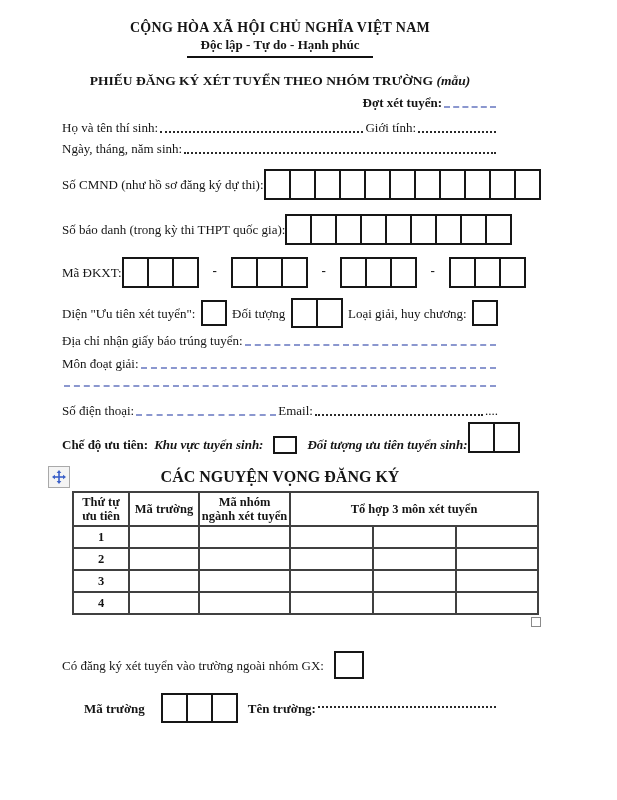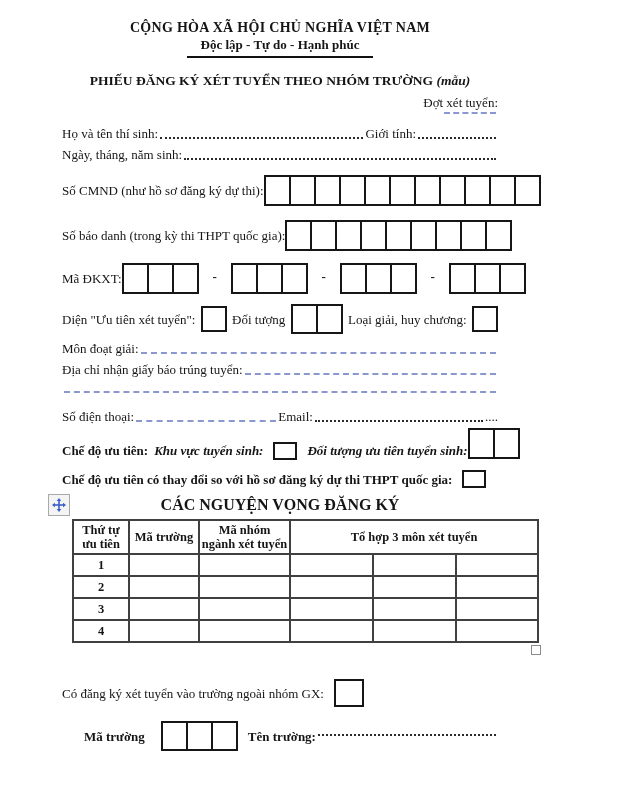--- a/index.html
+++ b/index.html
@@ -15,21 +15,21 @@
     padding:20px 57px 0 62px;
     overflow:hidden;
   }
   .center{text-align:center;}
   .b{font-weight:bold;}
   .i{font-style:italic;}
   .nat1{font-size:14px;font-weight:bold;letter-spacing:.3px;}
   .nat2{font-size:13px;font-weight:bold;margin-top:1px;}
   .underbar{width:186px;height:2px;background:#111;margin:3px auto 0 auto;}
   .doc-title{font-size:13.5px;font-weight:bold;margin-top:15px;}
-  .round-line{font-weight:normal;margin-top:6px;display:flex;justify-content:flex-end;align-items:flex-end;flex-direction:column;}
+  .round-line{font-weight:bold;margin-top:6px;display:flex;justify-content:flex-end;align-items:flex-end;}
   .frow{display:flex;align-items:flex-end;line-height:17px;}
   .frow.c{align-items:center;}
   .dots{flex:1;border-bottom:2px dotted #2a2a2a;margin:0 2px 3px 2px;height:1px;}
   .bdash{flex:1;border-bottom:2px dashed #8b97cf;margin:0 2px 3px 2px;height:1px;}
   .bdash.fixed{flex:none;}
   .lbl{white-space:nowrap;}
   
   .boxrow{display:flex;}
   .cbox{width:23px;height:26px;background:#fff;border:2px solid #161616;margin-left:-2px;flex:none;}
   .boxrow .cbox:first-child{margin-left:0;}
@@ -161,27 +161,27 @@
     <span class="sq"></span>
     <span class="lbl">Đối tượng</span>
     <div class="boxrow">
         <div class="cbox"></div>
         <div class="cbox"></div>
       </div>
     <span class="lbl">Loại giải, huy chương:</span>
     <span class="sq"></span>
   </div>
 
+  <div class="frow mt4">
+    <span class="lbl">Địa chỉ nhận giấy báo trúng tuyển:</span>
+    <span class="bdash"></span>
+  </div>
+
   <div class="frow mt6">
     <span class="lbl">Môn đoạt giải:</span>
-    <span class="bdash"></span>
-  </div>
-
-  <div class="frow mt4">
-    <span class="lbl">Địa chỉ nhận giấy báo trúng tuyển:</span>
     <span class="bdash"></span>
   </div>
   <div class="frow mt12">
     <span class="bdash"></span>
   </div>
 
   <div class="frow mt12">
     <span class="lbl">Số điện thoại:</span>
     <span class="bdash" style="max-width:140px;"></span>
     <span class="lbl">Email:</span>
@@ -196,25 +196,20 @@
     <span class="gap10"></span>
     <span class="sq small"></span>
     <span class="gap10"></span>
     <span class="lbl i">Đối tượng ưu tiên tuyển sinh:</span>
     <div class="boxrow tallbox raised" style="margin-left:auto;">
         <div class="cbox"></div>
         <div class="cbox"></div>
       </div>
   </div>
 
-  <div class="frow c mt4 b">
-    <span class="lbl">Chế độ ưu tiên có thay đổi so với hồ sơ đăng ký dự thi THPT quốc gia:</span>
-    <span class="gap10"></span>
-    <span class="sq small"></span>
-  </div>
 
   <div class="tbl-title">CÁC NGUYỆN VỌNG ĐĂNG KÝ</div>
 
   <div class="table-wrap">
     <div class="move-handle">
       <svg width="14" height="14" viewBox="0 0 14 14">
         <g fill="#3a5fc8" stroke="#3a5fc8">
           <line x1="7" y1="2" x2="7" y2="12" stroke-width="1.6"></line>
           <line x1="2" y1="7" x2="12" y2="7" stroke-width="1.6"></line>
           <path d="M7 0 L9.3 3 L4.7 3 Z" stroke="none"></path>

